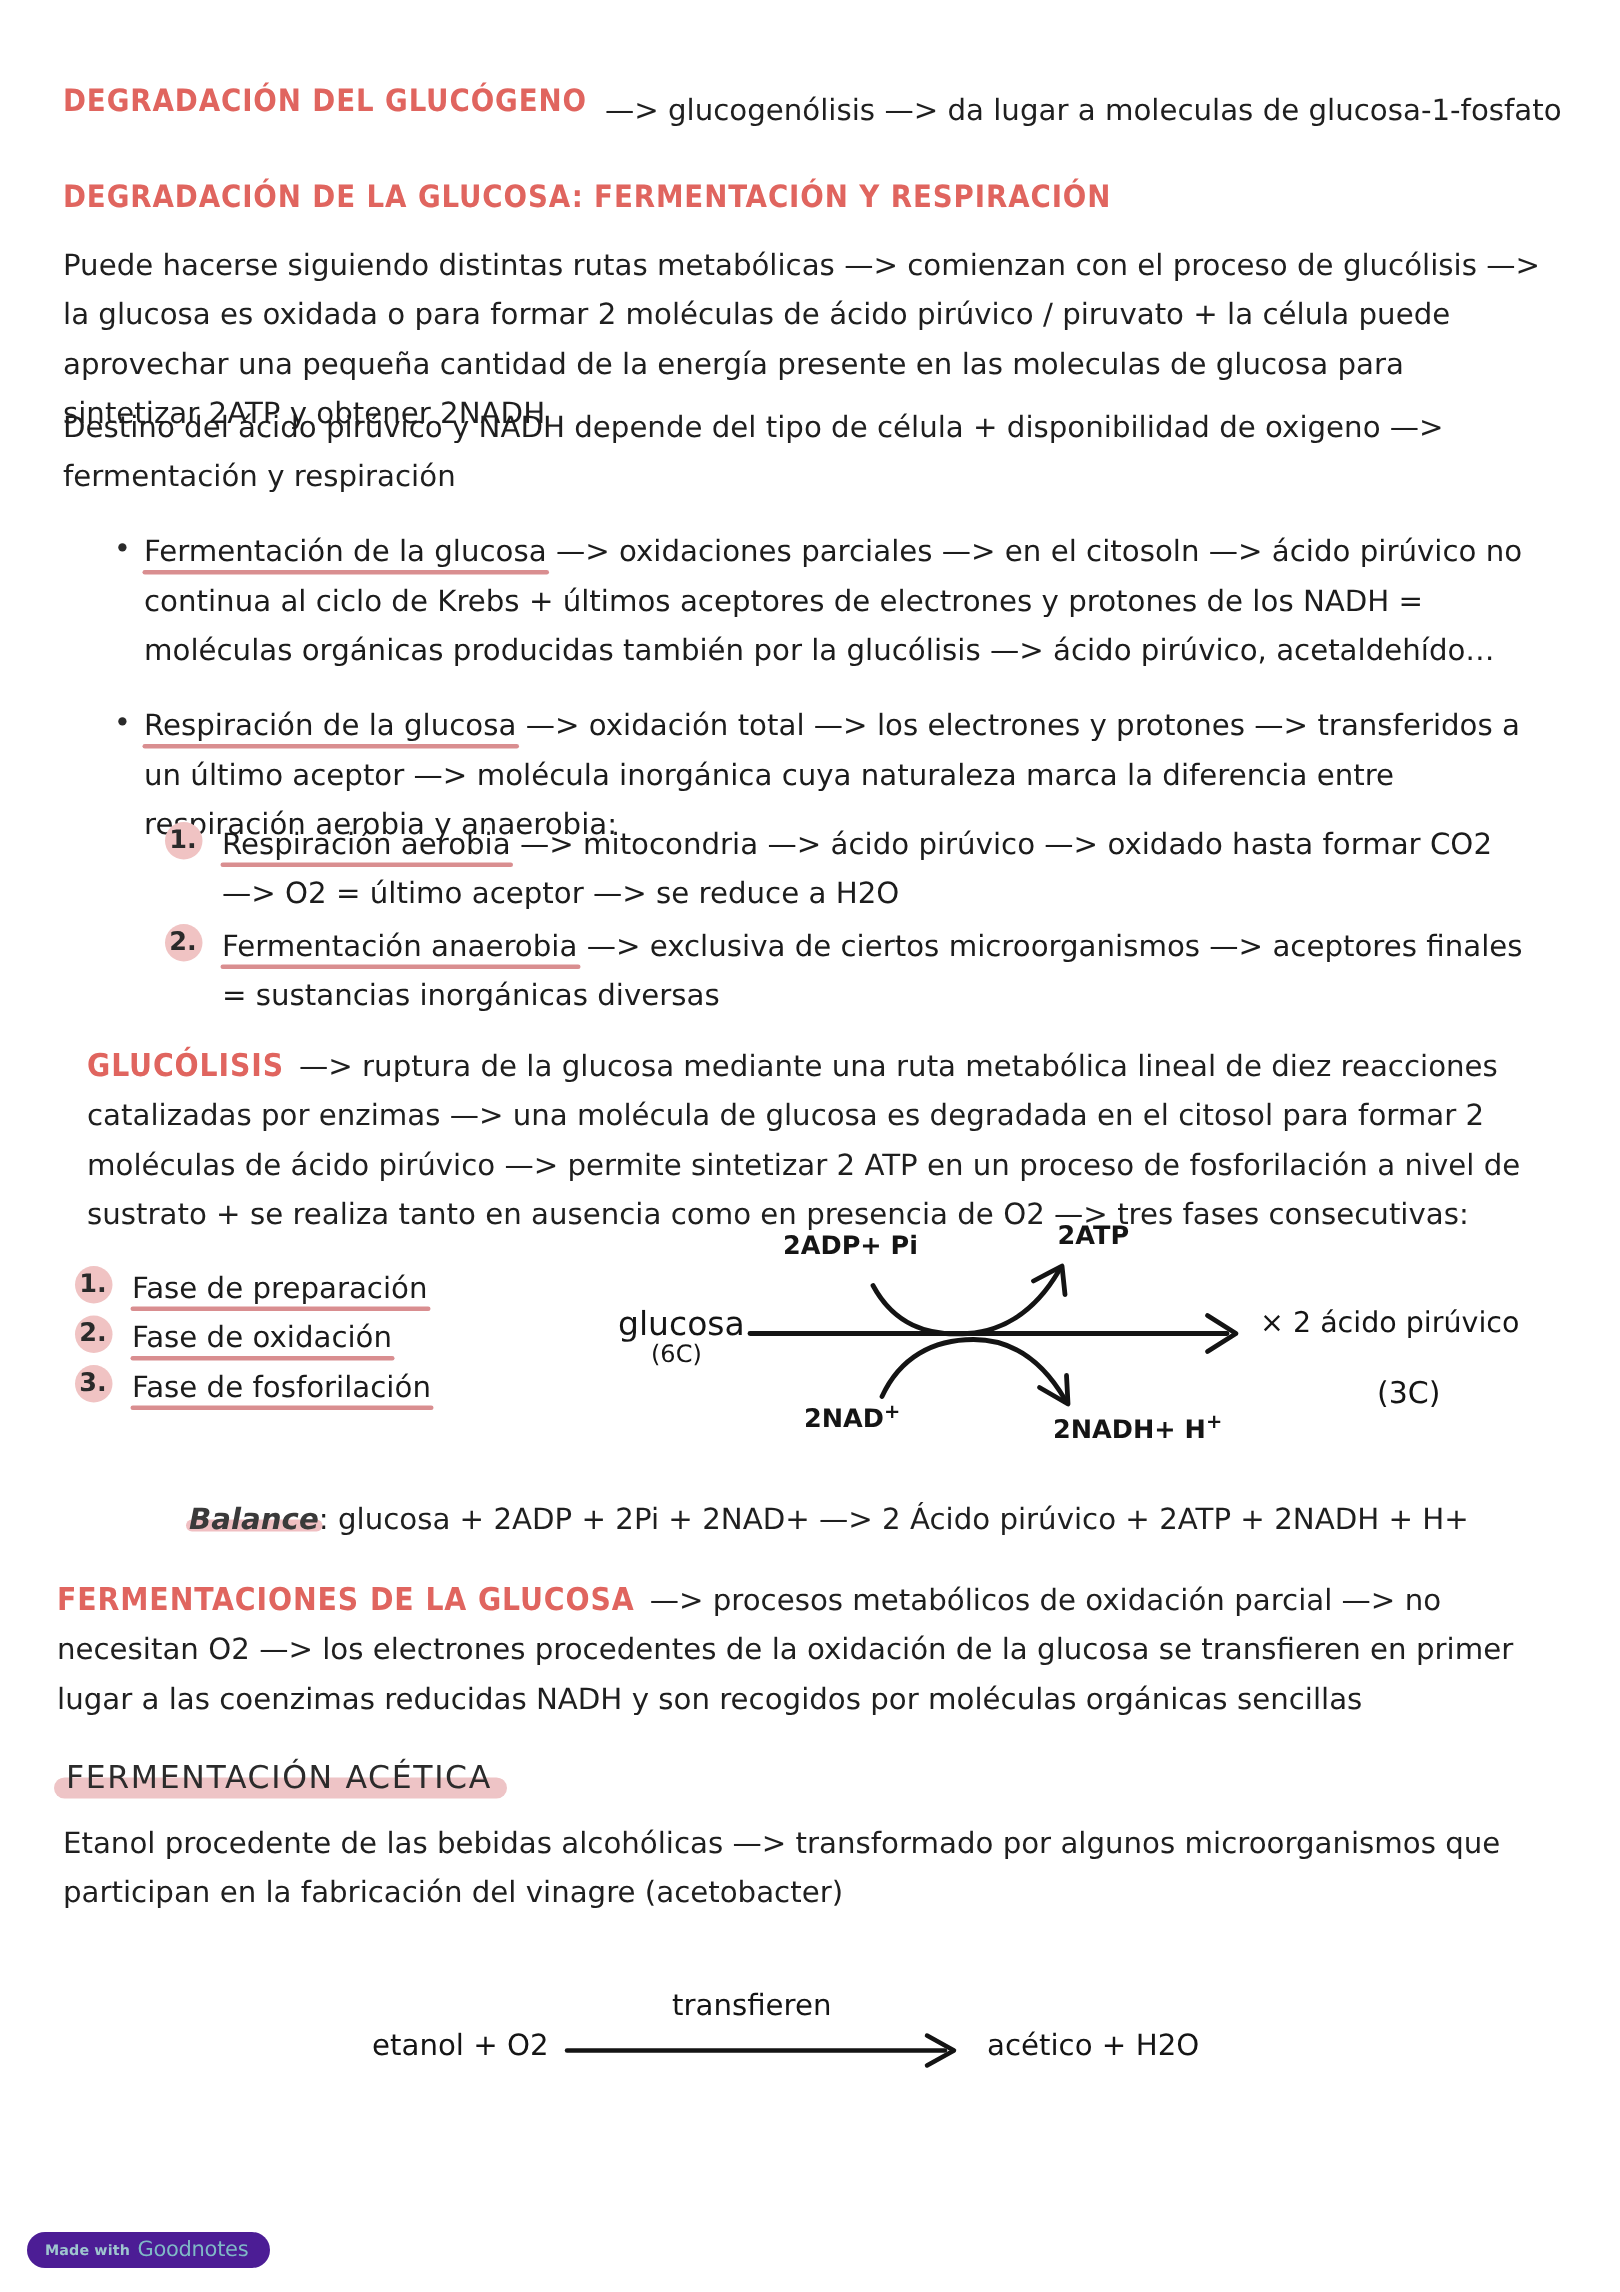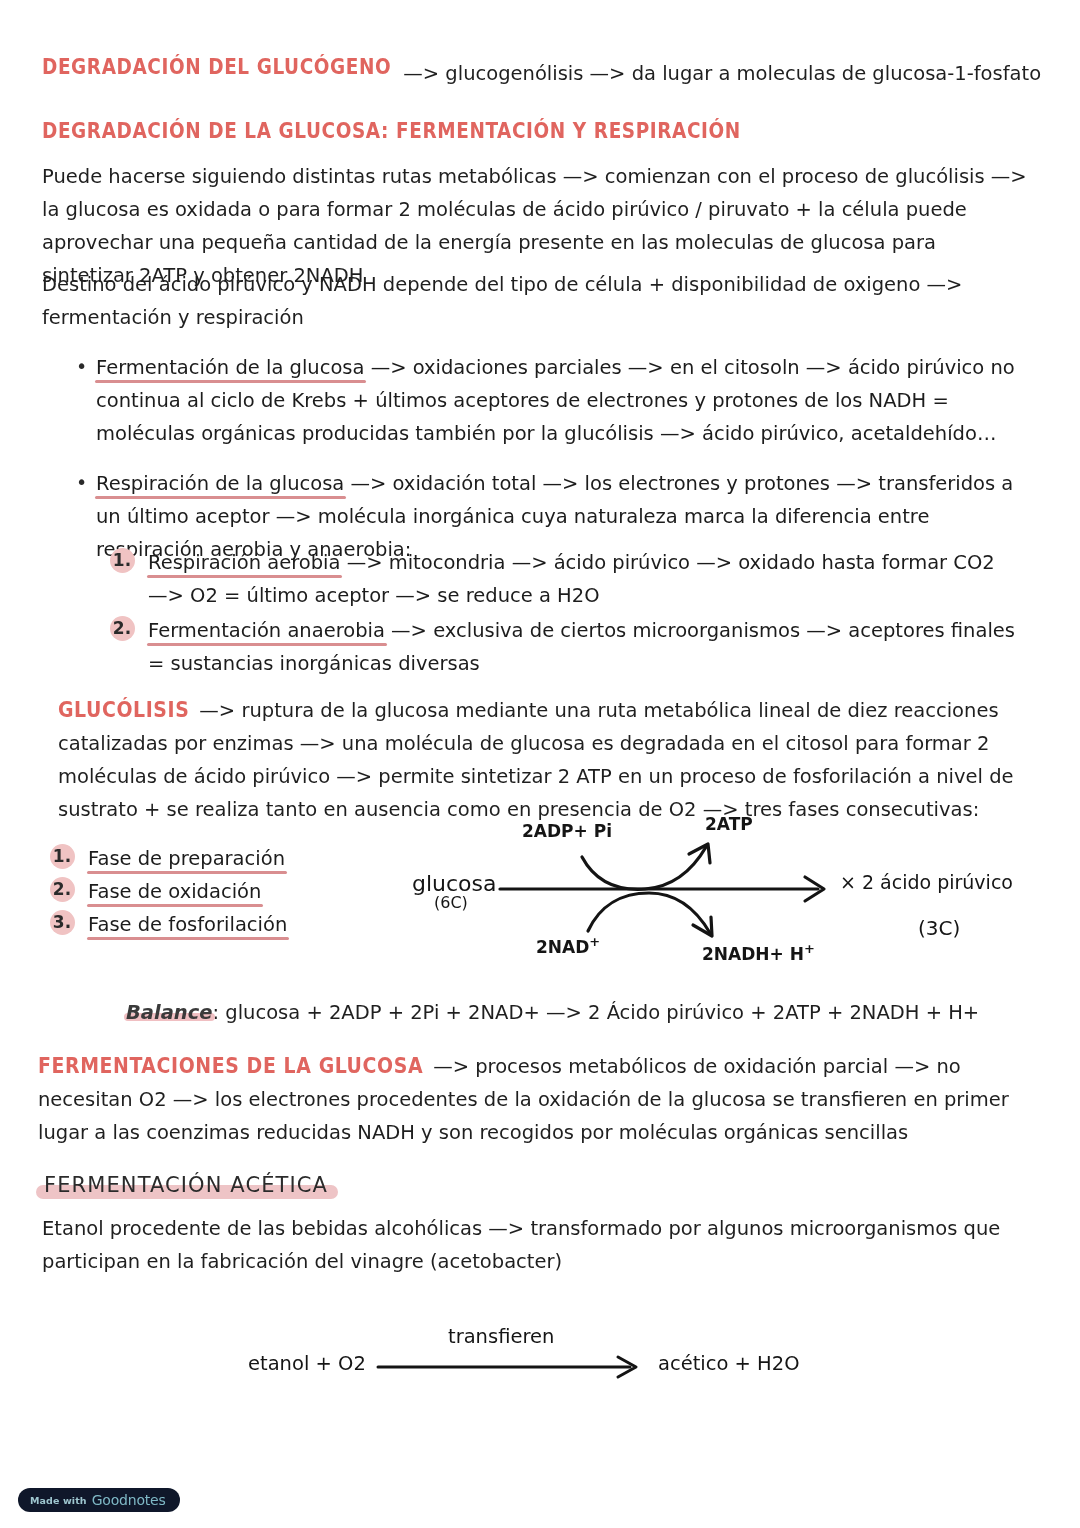--- a/index.html
+++ b/index.html
@@ -186,21 +186,21 @@
   
   .watermark {
     position: absolute;
     left: 18px;
     top: 1488px;
     height: 24px;
     padding: 0 14px 0 12px;
     display: flex;
     align-items: center;
     gap: 5px;
-    background: #0f172a;
+    background: #4c1d95;
     border-radius: 12px;
     box-sizing: border-box;
   }
   .wm-made { font-size: 9.5px; color: #9ec6cf; font-weight: 600; letter-spacing: 0.1px; }
   .wm-brand { font-size: 14px; color: #7fb9c6; letter-spacing: -0.2px; }
 
   
   .blk { position: absolute; }
 </style>
 </head>

